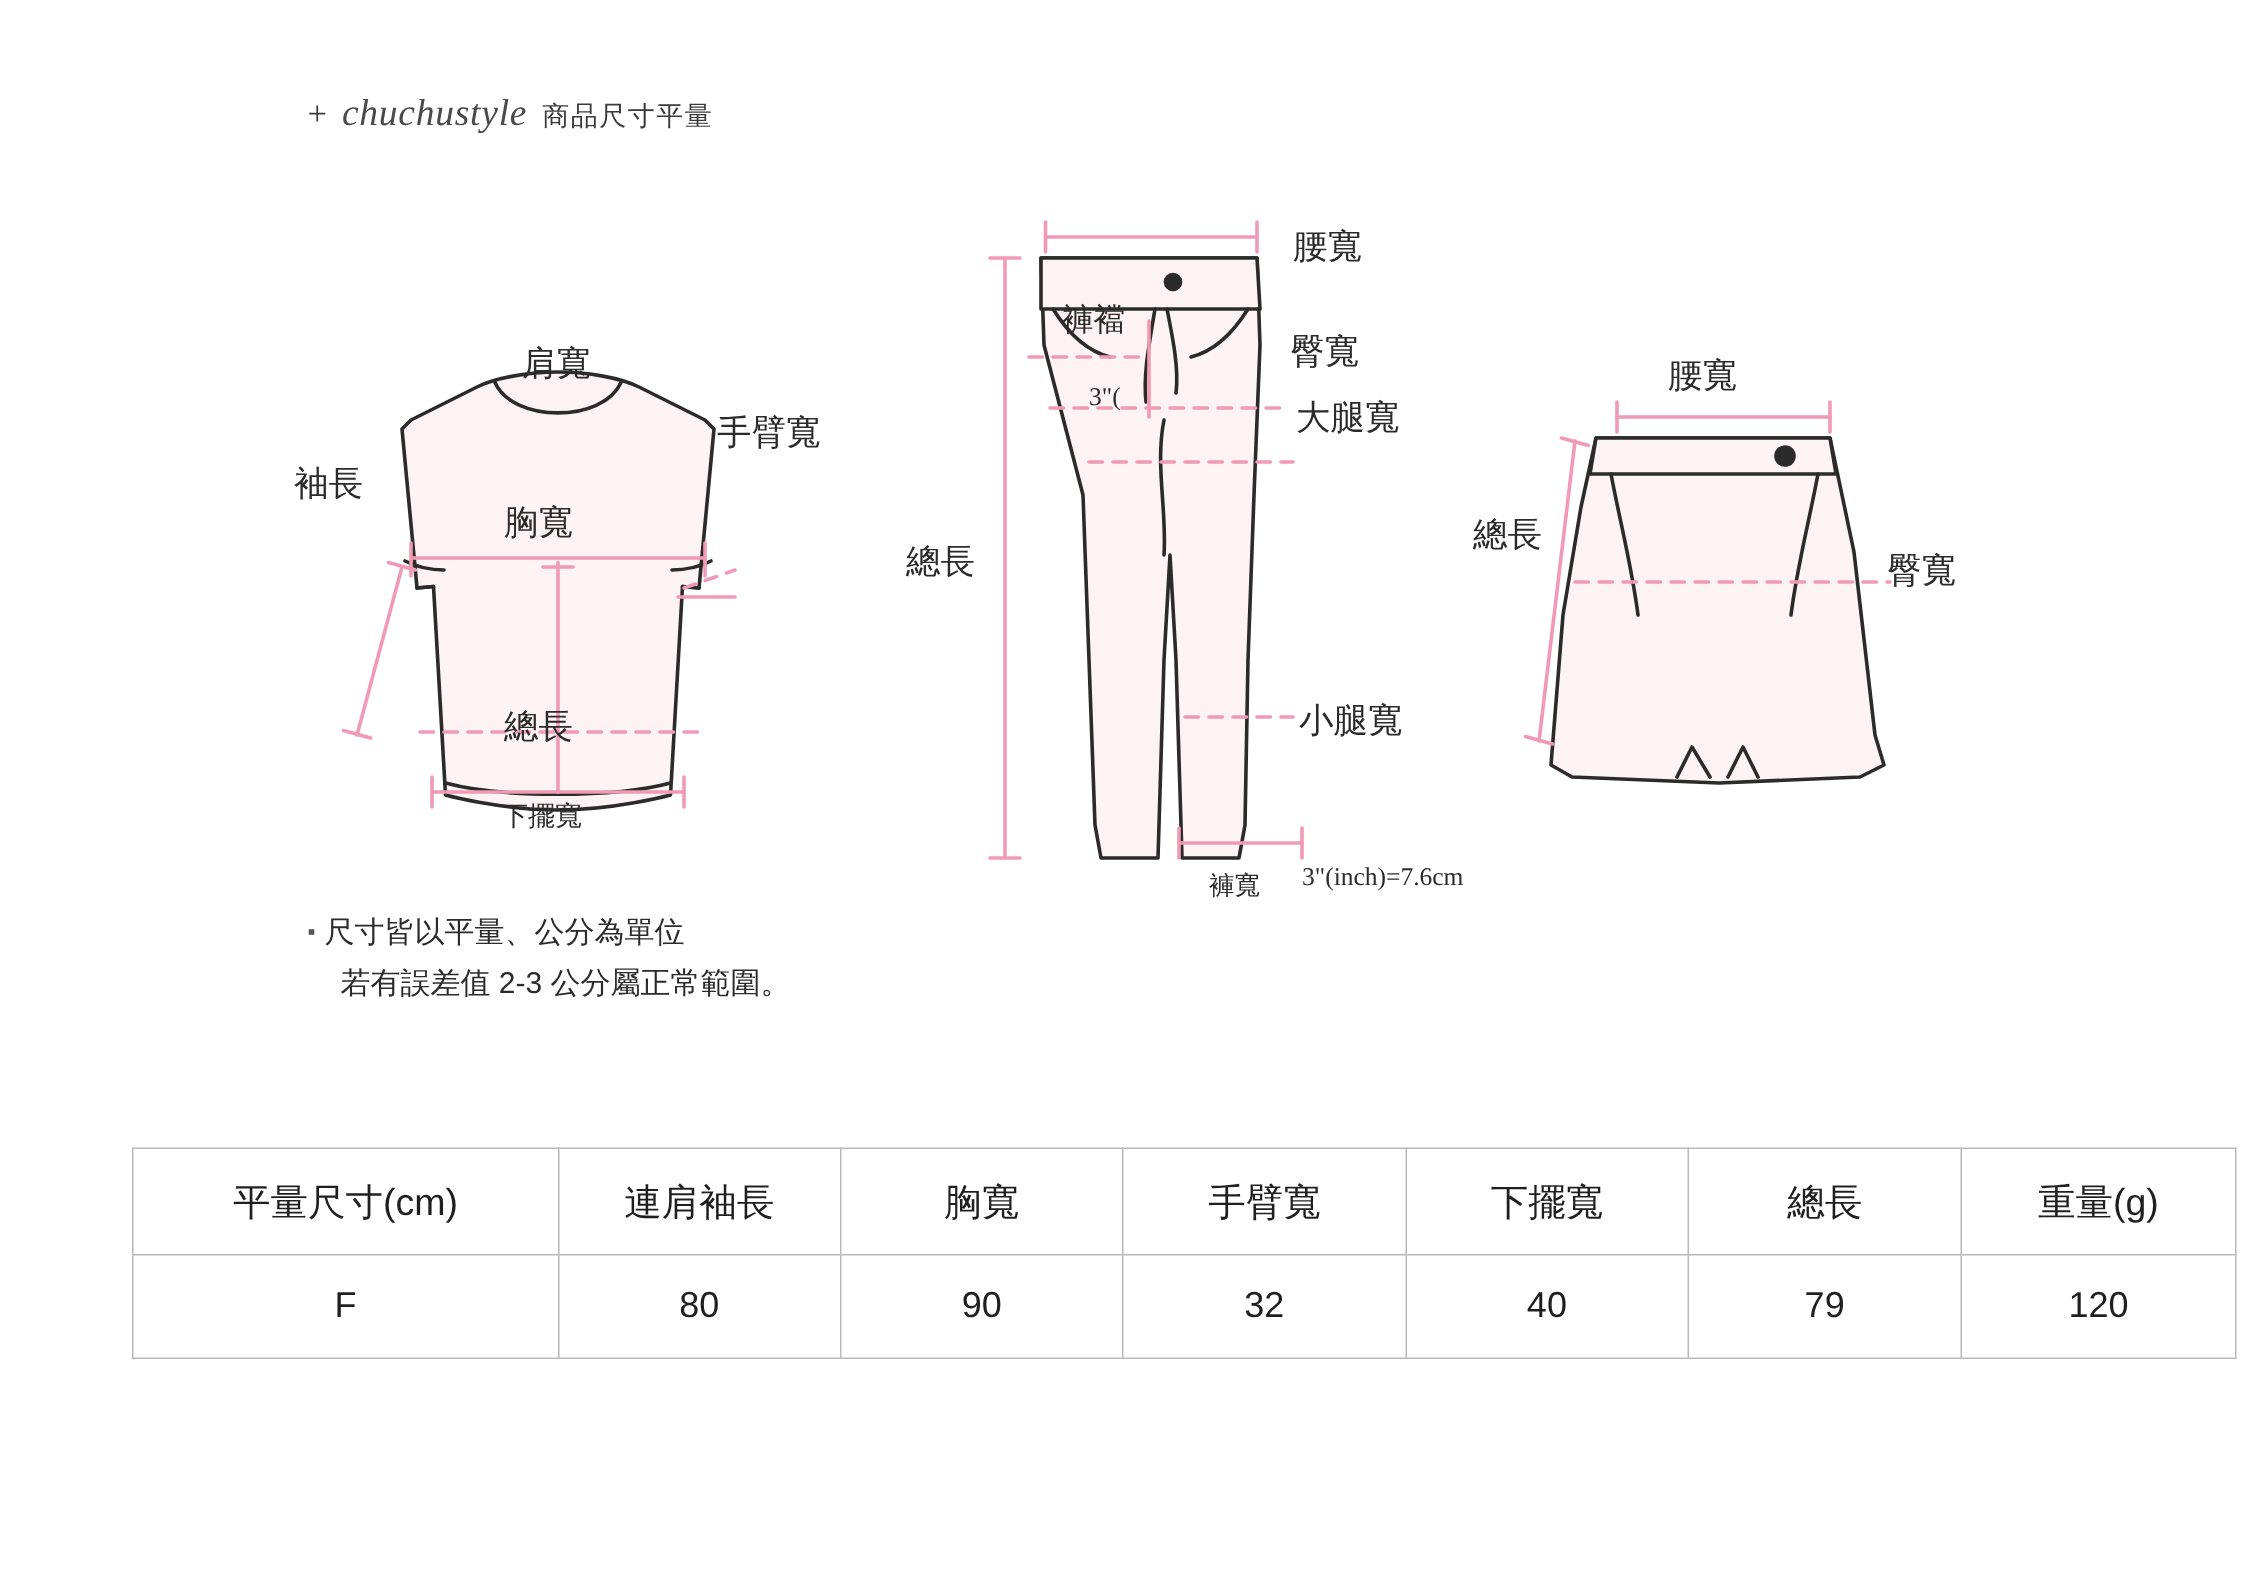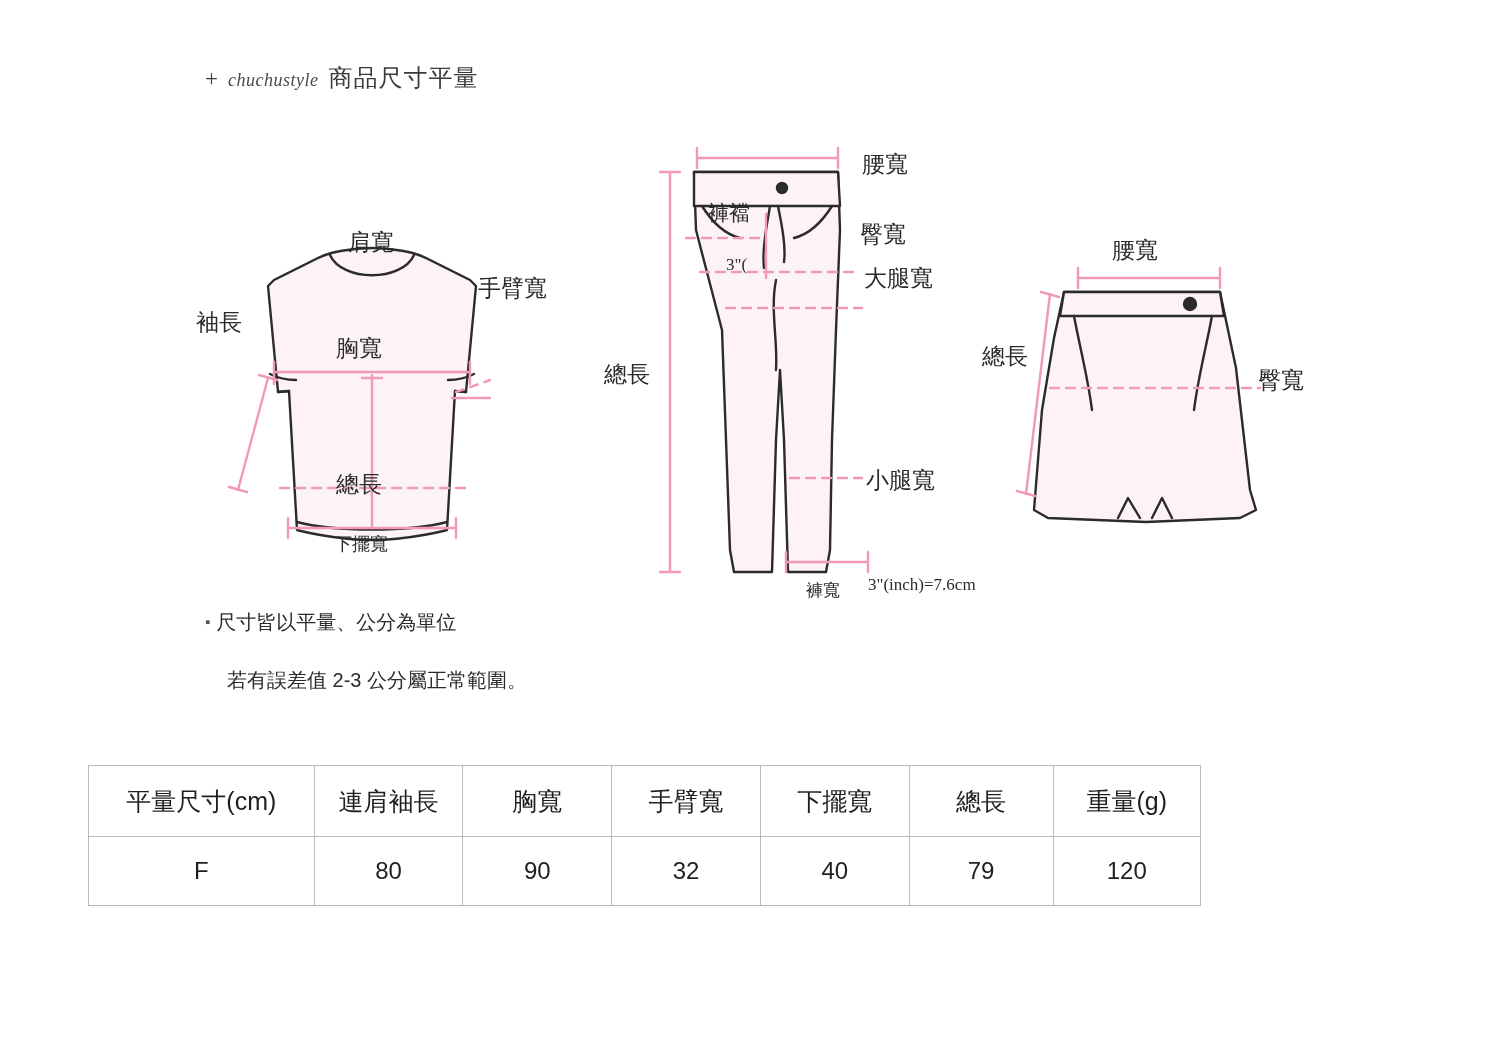--- a/index.html
+++ b/index.html
@@ -30,26 +30,26 @@
     gap: 10px;
   }
   .header .plus {
     font-size: 23px;
     color: #3a3a3a;
     font-family: "Liberation Serif", serif;
   }
   .brand {
     font-family: "Liberation Serif", serif;
     font-style: italic;
-    font-size: 18px;
+    font-size: 25px;
     letter-spacing: 0.5px;
     color: #4a4a4a;
   }
   .header-title {
-    font-size: 24px;
+    font-size: 18px;
     color: #3a3a3a;
     letter-spacing: 1px;
   }
 
   
   .diagram {
     position: absolute;
     left: 0;
     top: 110px;
     width: 1500px;
@@ -72,30 +72,29 @@
     white-space: pre;
   }
   .notes .bullet {
     color: #555;
     font-size: 15px;
     vertical-align: 2px;
     margin-right: 6px;
   }
   .notes .indent {
     padding-left: 22px;
-    margin-top: 24px;
   }
 
   
   .size-table {
     position: absolute;
     left: 88px;
     top: 765px;
     border-collapse: collapse;
-    width: 1113px;
+    width: 1403px;
   }
   .size-table th,
   .size-table td {
     border: 1px solid #b9b9b9;
     text-align: center;
     font-weight: normal;
     color: #1f1f1f;
   }
   .size-table th {
     height: 68px;

